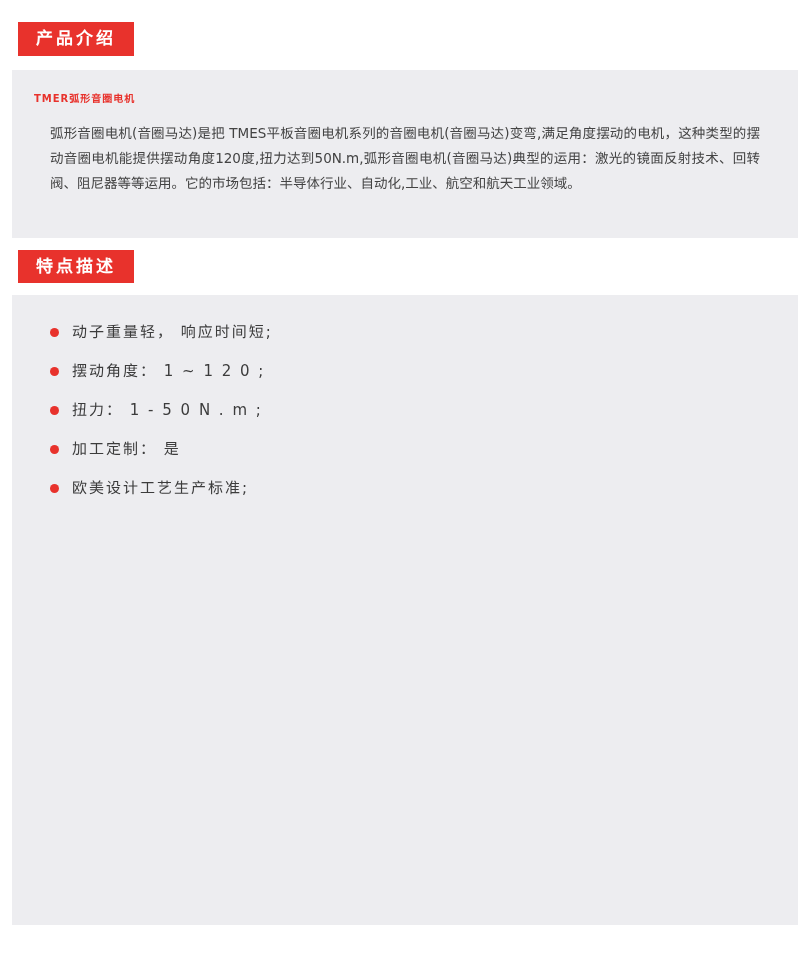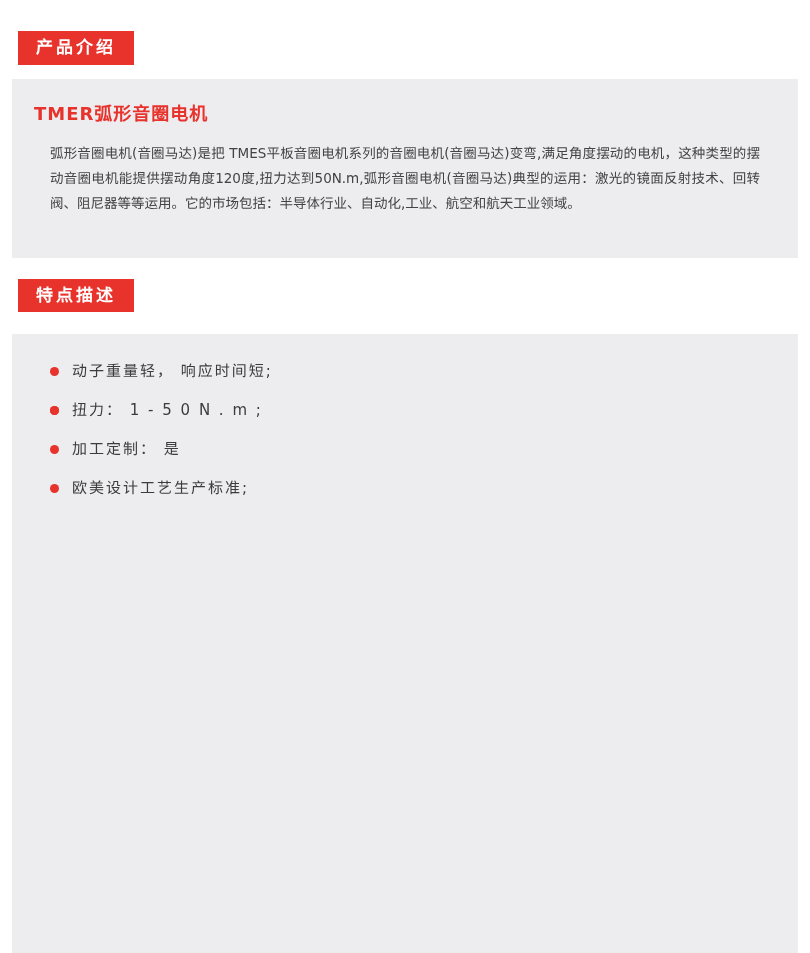--- a/index.html
+++ b/index.html
@@ -25,57 +25,56 @@
   
   .banner {
     display: inline-block;
     background: #e8322c;
     color: #ffffff;
     font-size: 17px;
     font-weight: bold;
     letter-spacing: 3px;
     padding: 7px 18px 8px 18px;
     line-height: 1.1;
-    margin-top: 9px;
   }
   .banner-wrap {
     padding-left: 18px;
   }
   .banner-wrap.first {
     padding-top: 22px;
   }
 
   
   .panel {
     background: #ededf0;
     margin: 14px 12px 0 12px;
     padding: 20px 22px 22px 22px;
     box-sizing: border-box;
   }
   .panel.intro {
     padding-bottom: 26px;
   }
   .panel-title {
     color: #e8322c;
-    font-size: 18px;
+    font-size: 10px;
     font-weight: bold;
     letter-spacing: 1px;
     margin: 0 0 12px 0;
   }
   .panel-body {
     font-size: 13.5px;
     line-height: 1.85;
     color: #434343;
     margin: 16px;
     text-align: justify;
   }
 
   
   .panel.features {
-    margin-top: 22px;
+    margin-top: 12px;
     height: 630px;
     padding-top: 28px;
     padding-left: 34px;
   }
   ul.feature-list {
     list-style: none;
     margin: 0;
     padding: 0;
   }
   ul.feature-list li {
@@ -117,20 +116,21 @@
   </div>
 
   <div class="panel features">
     <ul class="feature-list">
       <li>
         <span class="bullet"></span>
         <span>动子重量轻， 响应时间短;</span>
       </li>
       <li>
         <span class="bullet"></span>
+        <span>摆动角度： 1 ~ 1 2 0 ;</span>
       </li>
       <li>
         <span class="bullet"></span>
         <span>扭力： 1 - 5 0 N . m ;</span>
       </li>
       <li>
         <span class="bullet"></span>
         <span>加工定制： 是</span>
       </li>
       <li>

